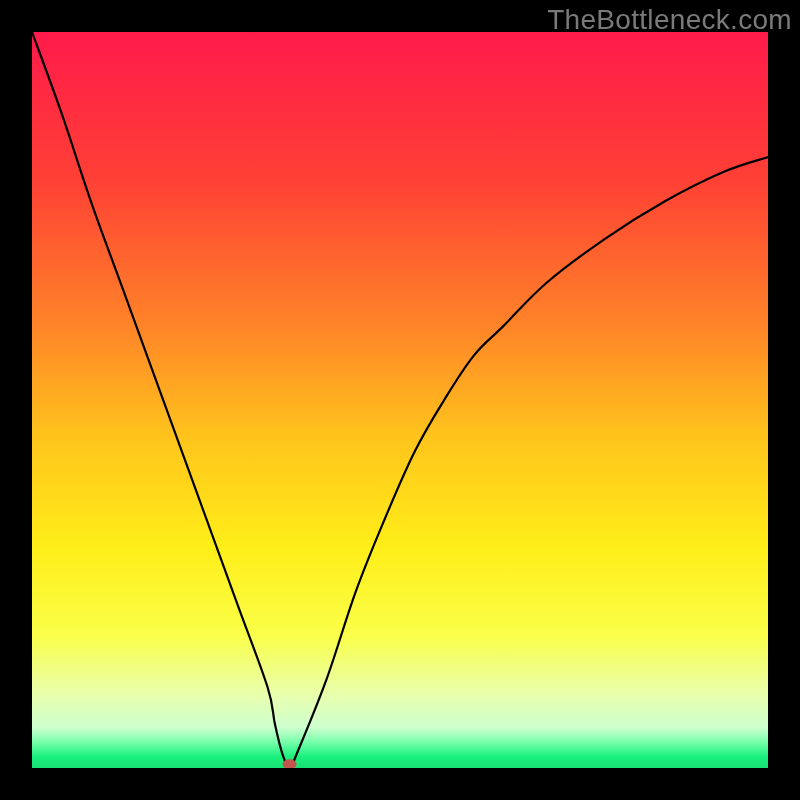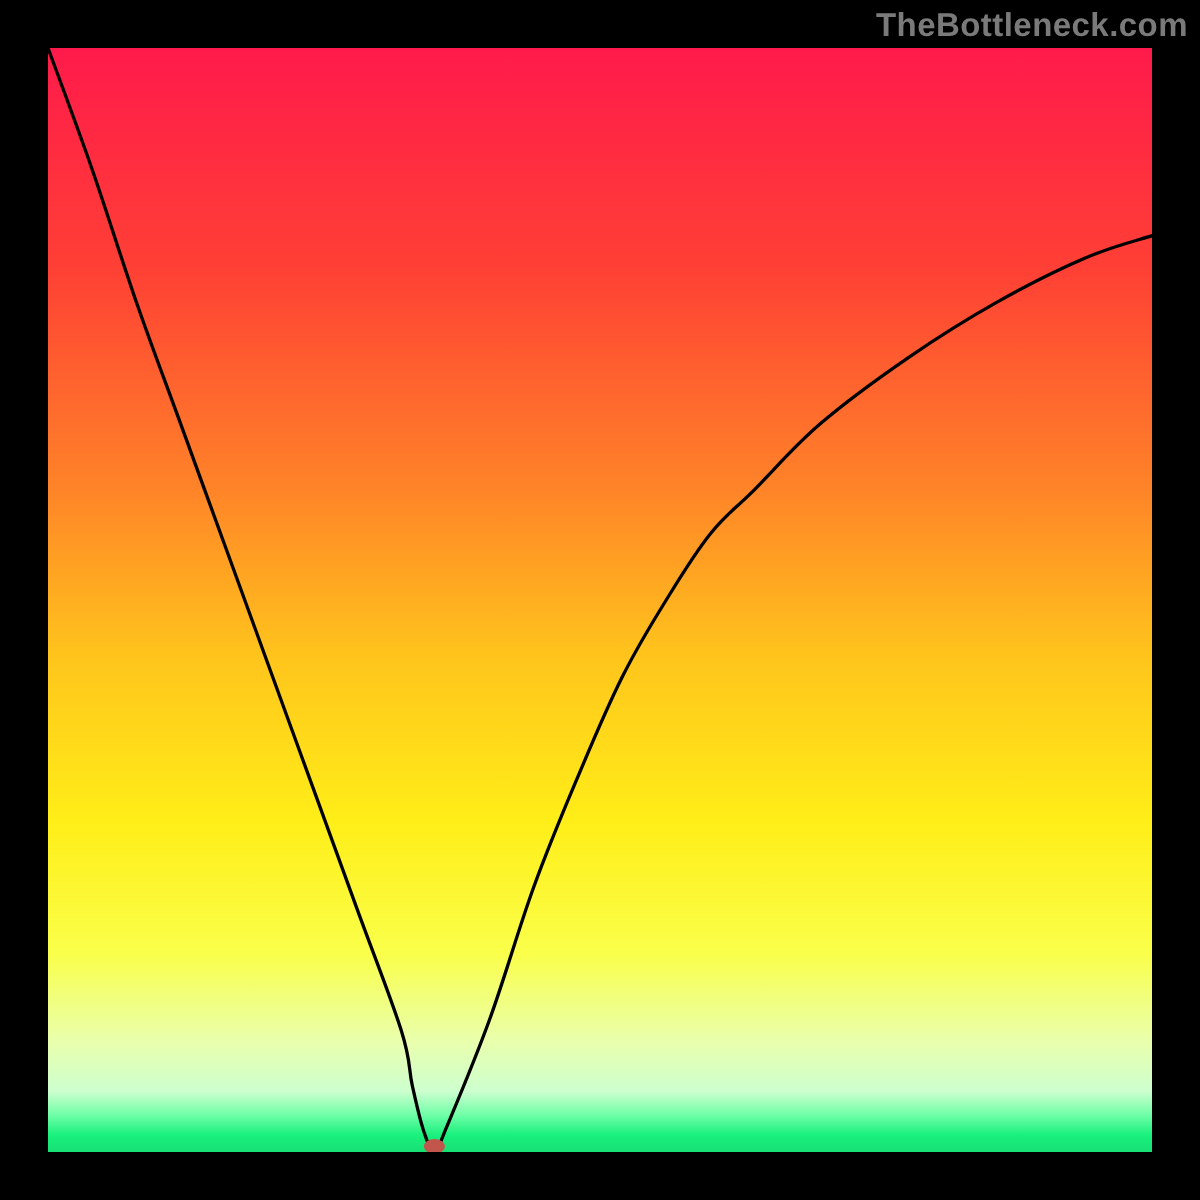--- a/index.html
+++ b/index.html
@@ -17,22 +17,22 @@
     top: 32px;
     width: 736px;
     height: 736px;
     background: #000;
   }
   .credit {
     position: absolute;
     top: 4px;
     right: 8px;
     color: #7a7a7a;
-    font-size: 22px;
-    font-weight: 700;
+    font-size: 28px;
+    font-weight: 400;
     letter-spacing: 0.3px;
     z-index: 10;
     margin-left: 20px;
   }
   svg {
     display: block;
   }
 </style>
 </head>
 <body>

